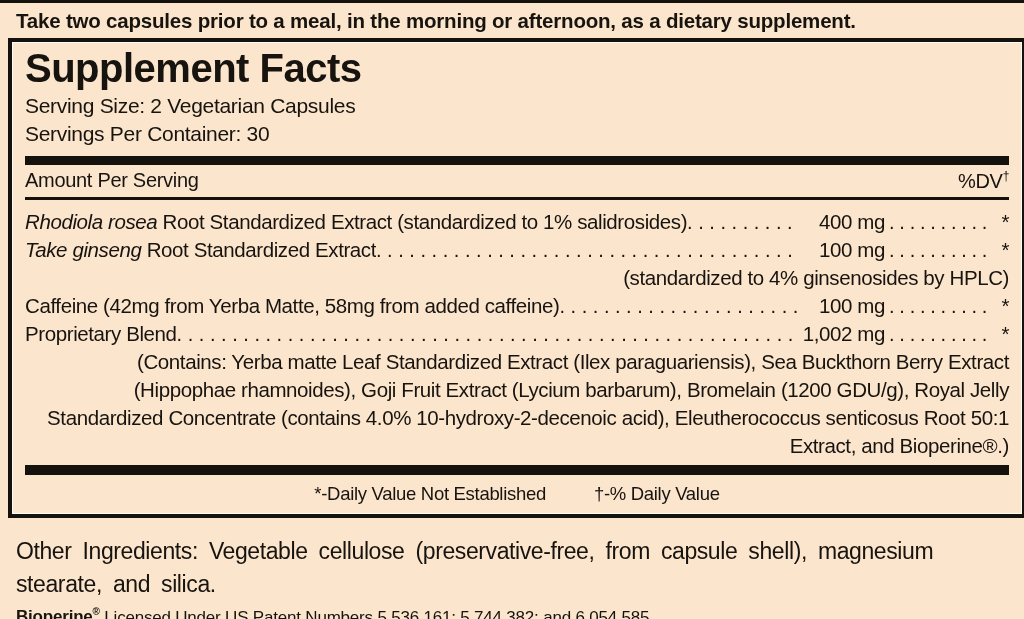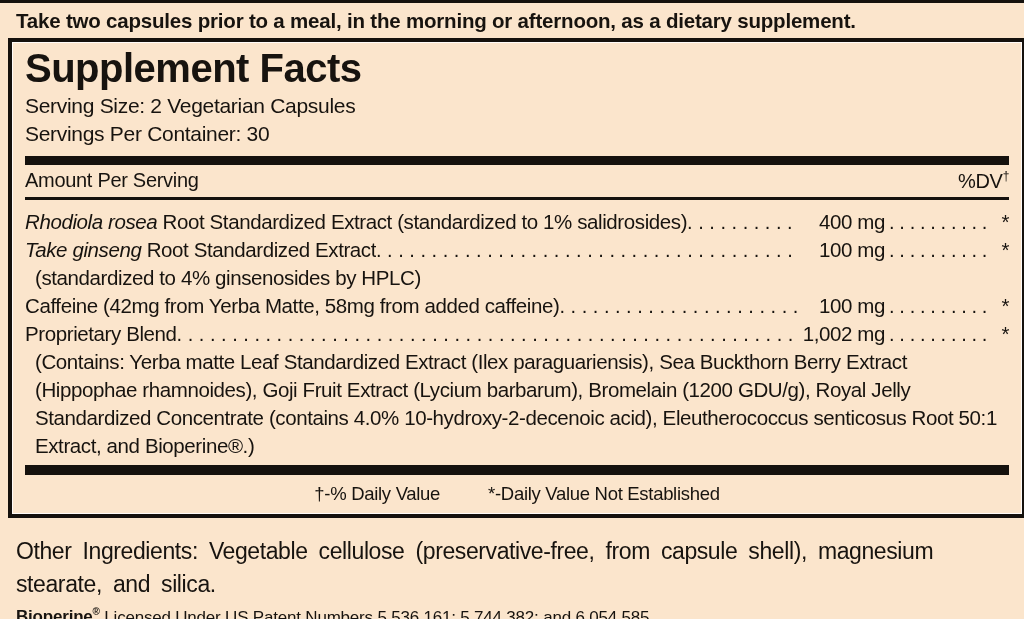--- a/index.html
+++ b/index.html
@@ -39,21 +39,21 @@
   .ing-name .it{font-style:italic;}
   .leader{flex:1 1 0;overflow:hidden;white-space:nowrap;color:#17130f;}
   .leader::after{
     content:". . . . . . . . . . . . . . . . . . . . . . . . . . . . . . . . . . . . . . . . . . . . . . . . . . . . . . . . . . . . . . . . . . . . . . . . . . . . . . . . . . . . . . . . . . . .";
     letter-spacing:0;font-size:20px;
   }
   .amount{min-width:88px;text-align:right;white-space:nowrap;flex:0 0 auto;}
   .dots2{flex:0 0 auto;width:100px;overflow:hidden;white-space:nowrap;margin-left:4px;}
   .dots2::after{content:". . . . . . . . . . . . . . . . . . . .";font-size:20px;}
   .dv{flex:0 0 auto;width:20px;text-align:right;}
-  .continuation{padding-left:10px;}
+  .continuation{padding-left:10px;text-align:right;}
   .footnotes{
     display:flex;justify-content:center;gap:48px;
     font-size:18.5px;letter-spacing:-0.3px;padding:8px 0 9px 0;
   }
   .other-ingredients{
     margin:17px 16px 0 16px;font-size:23px;line-height:33px;
     letter-spacing:-0.4px;word-spacing:5px;
   }
   .patent-line{margin:6px 16px 0 16px;font-size:17px;letter-spacing:-0.2px;}
   .patent-line .brand{font-weight:bold;}
@@ -122,20 +122,20 @@
         <span class="dv">*</span>
       </div>
       <div class="continuation">(Contains: Yerba matte Leaf Standardized Extract (Ilex paraguariensis), Sea Buckthorn Berry Extract (Hippophae rhamnoides), Goji Fruit Extract (Lycium barbarum), Bromelain (1200 GDU/g), Royal Jelly Standardized Concentrate (contains 4.0% 10-hydroxy-2-decenoic acid), Eleutherococcus senticosus Root 50:1 Extract, and Bioperine®.)</div>
     </div>
 
   </div>
 
   <div class="bar-thick2"></div>
 
   <div class="footnotes">
+    <span>*-Daily Value Not Established</span>
     <span>†-% Daily Value</span>
-    <span>*-Daily Value Not Established</span>
   </div>
 </div>
 
 <div class="other-ingredients">Other Ingredients: Vegetable cellulose (preservative-free, from capsule shell), magnesium stearate, and silica.</div>
 
 <div class="patent-line"><span class="brand"><span>Bioperine</span><sup>®</sup></span><span> Licensed Under US Patent Numbers 5,536,161; 5,744,382; and 6,054,585</span></div>
 
 </body></html>

